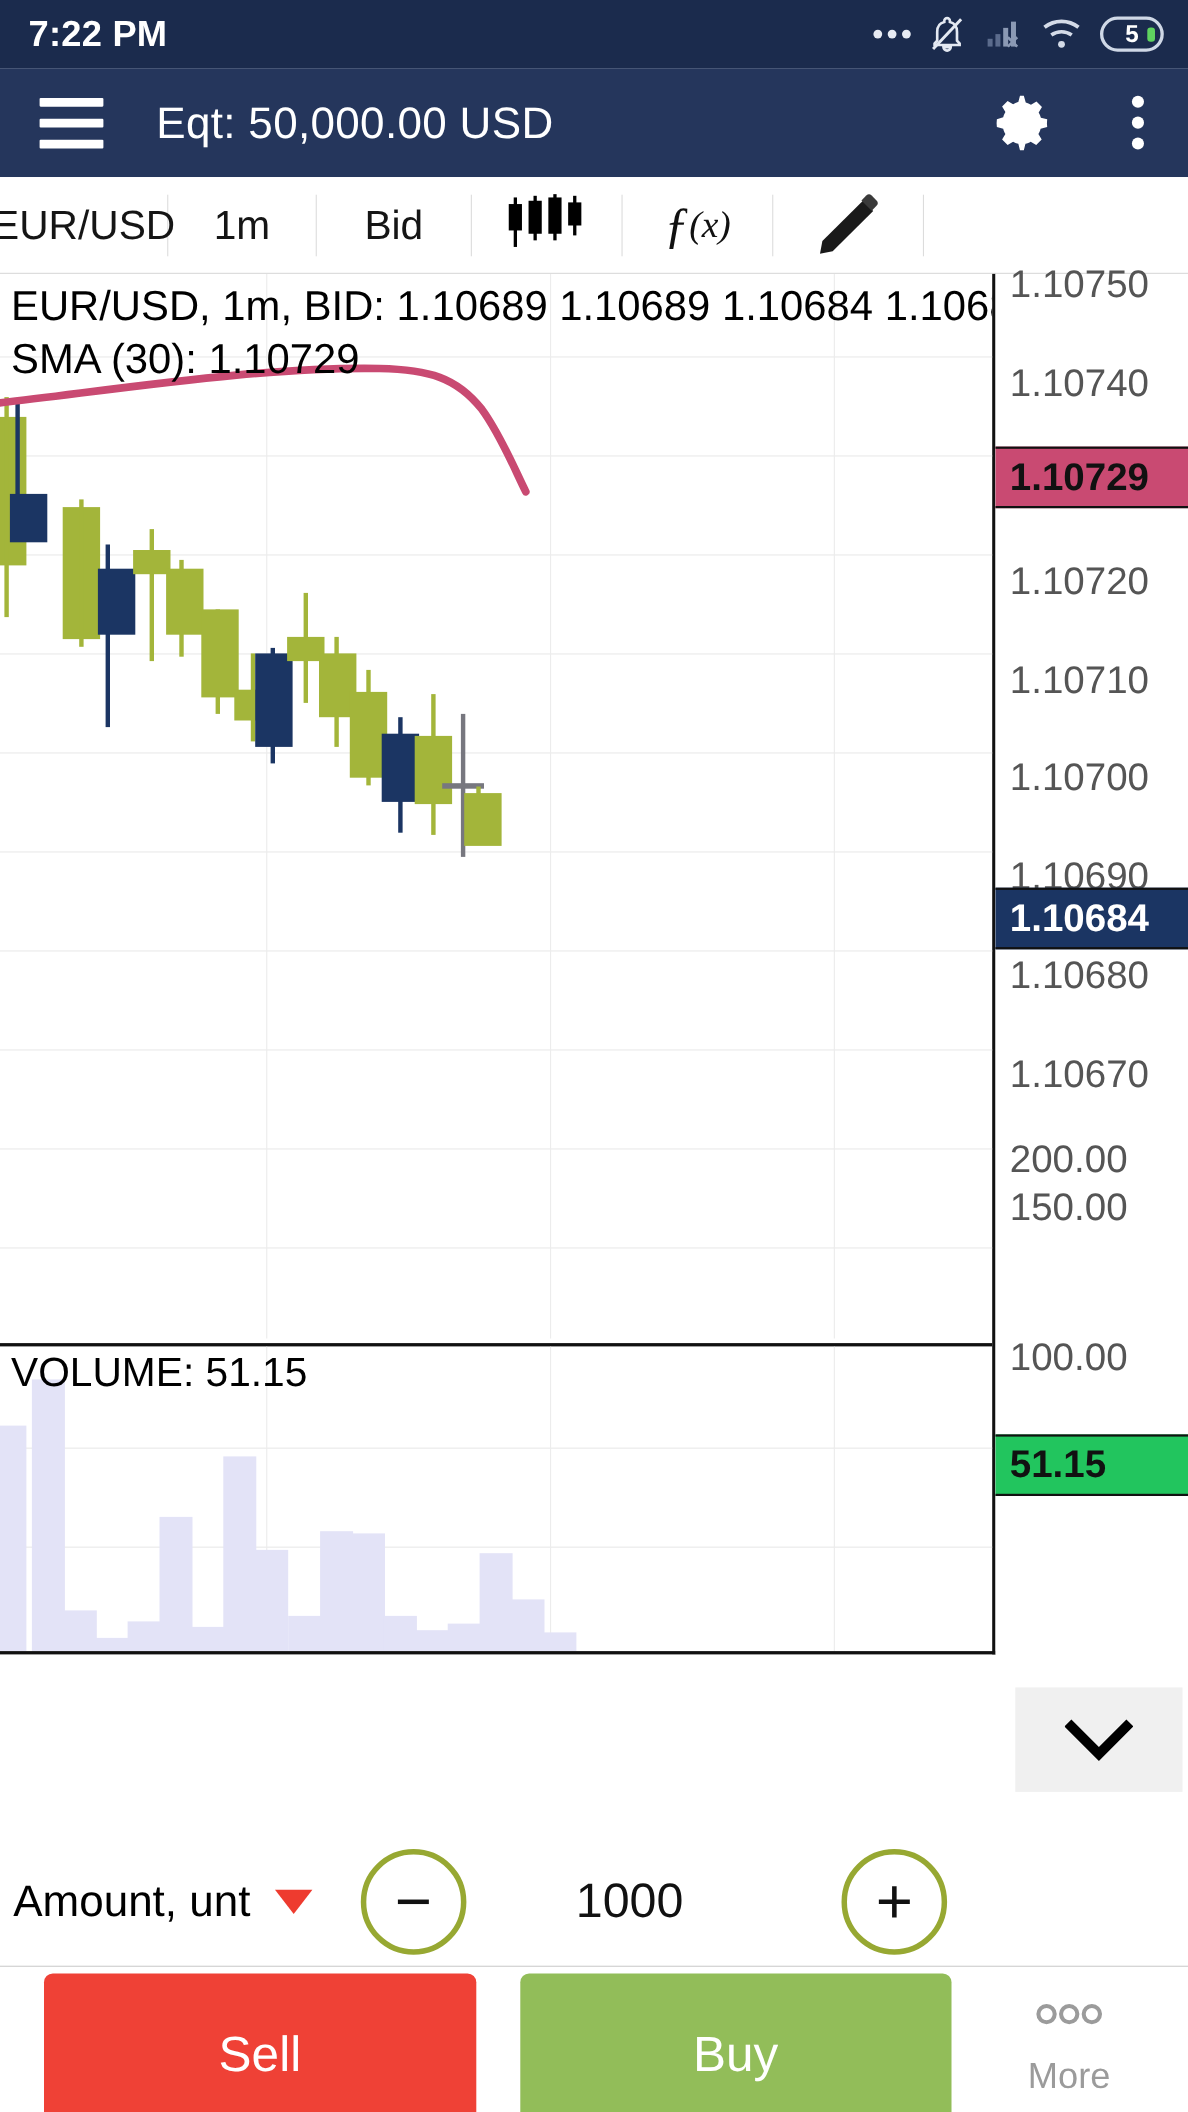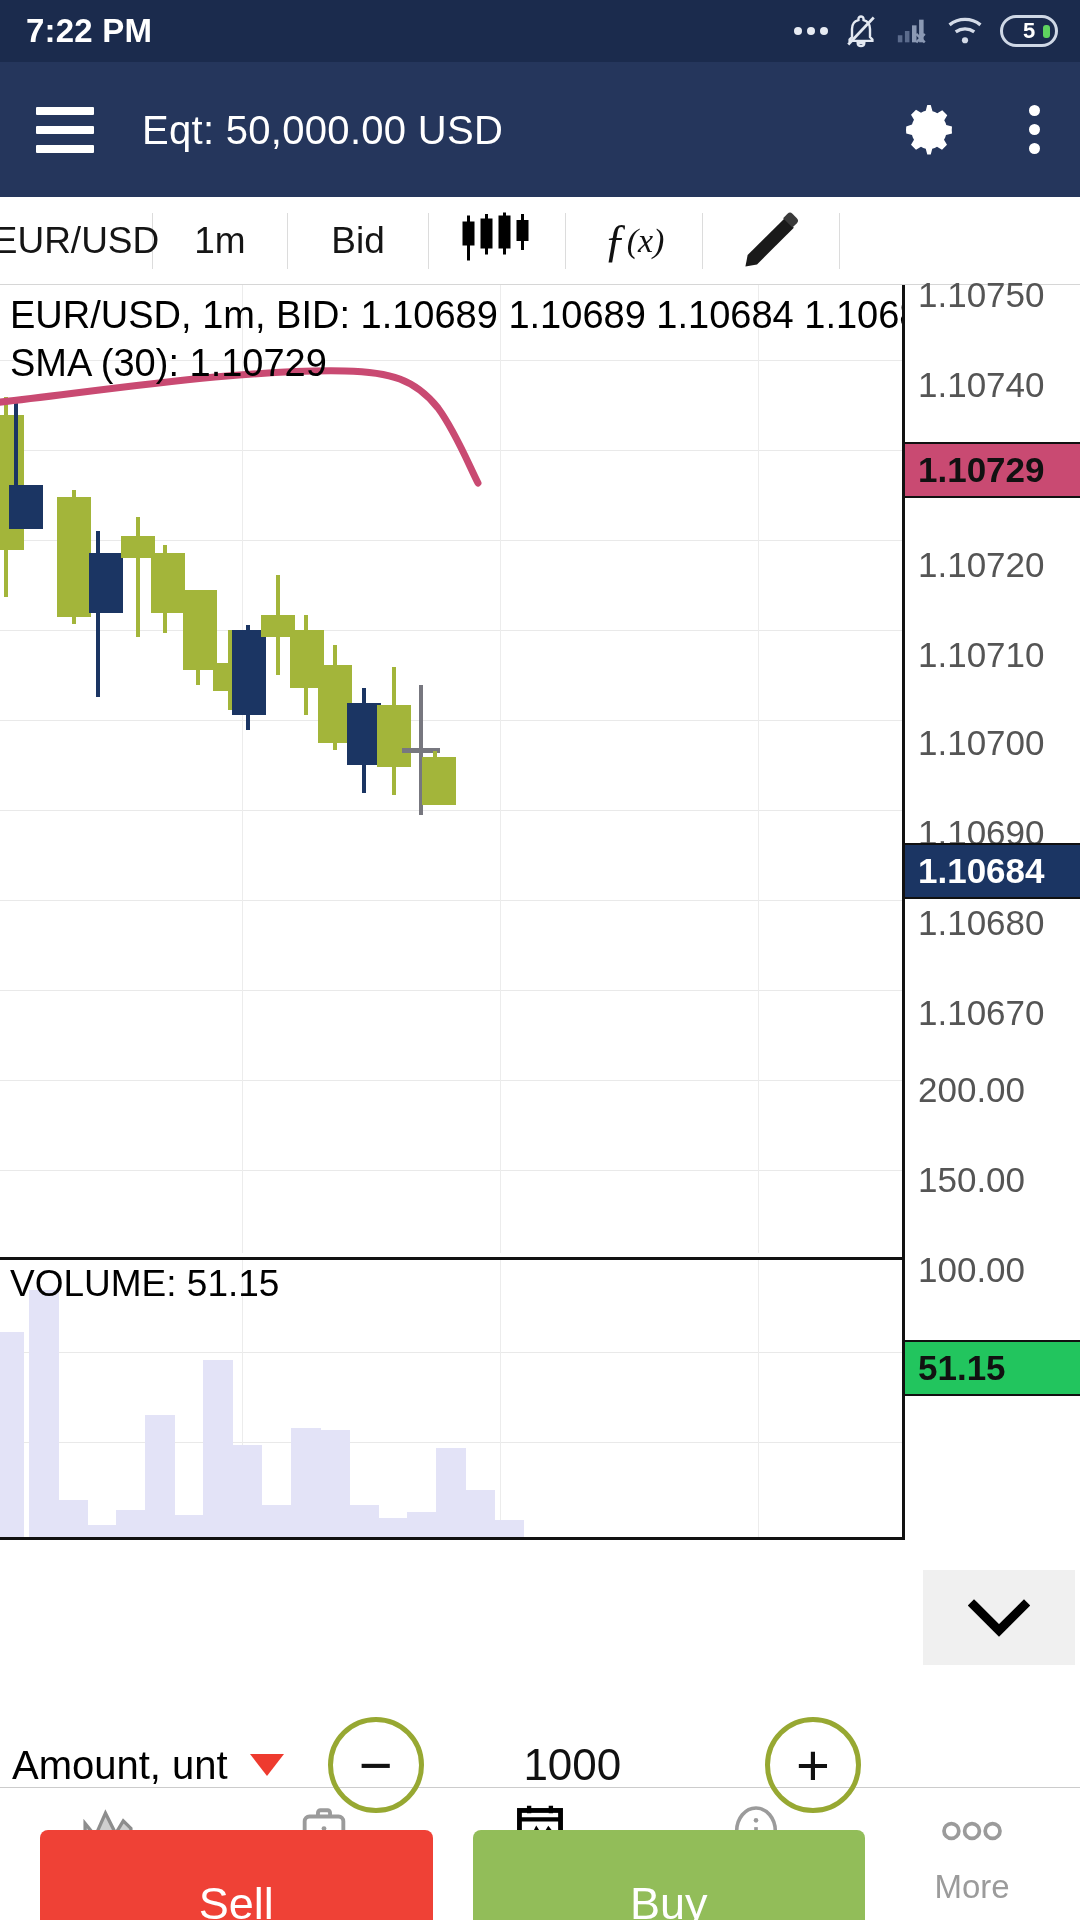--- a/index.html
+++ b/index.html
@@ -23,21 +23,21 @@
   .dots3 i { width:8px; height:8px; border-radius:50%; background:#e7ebf3; display:block; }
   .battery {
     width:58px; height:32px; border:3px solid #cfd8e6; border-radius:16px;
     display:flex; align-items:center; justify-content:center;
     font-size:22px; font-weight:700; color:#fff; position:relative;
   }
   .battery .bdot{ position:absolute; right:5px; width:7px;height:13px;border-radius:3px;background:#5fd35f;}
 
   
   .appbar {
-    height: 135px; background:#25365c; display:flex; align-items:center;
+    height: 99px; background:#25365c; display:flex; align-items:center;
     padding: 0 26px 0 36px; gap: 26px;
   }
   .hamburger { width:58px; display:flex; flex-direction:column; gap:11px; cursor:pointer; }
   .hamburger span { display:block; height:8px; background:#fff; border-radius:1px; }
   .appbar-titles { flex:1; padding-left: 22px; }
   .eq-line { color:#fff; font-size:40px; line-height:50px; font-weight:400; letter-spacing:.3px;}
   .gmt-line { color:#e8ecf4; font-size:40px; line-height:50px; font-weight:400; }
   .gear { width:60px; height:60px; margin-right:30px; }
   .kebab { display:flex; flex-direction:column; gap:8px; align-items:center; padding: 0 14px;}
   .kebab i { width:11px; height:11px; border-radius:50%; background:#fff; display:block; }
@@ -350,21 +350,21 @@
       <div class="badge badge-sma" style="top:157px">1.10729</div>
       <span class="lbl" style="top:260px">1.10720</span>
       <span class="lbl" style="top:350px">1.10710</span>
       <span class="lbl" style="top:438px">1.10700</span>
       <span class="lbl" style="top:528px">1.10690</span>
       <div class="badge badge-bid" style="top:558px">1.10684</div>
       <span class="lbl" style="top:618px">1.10680</span>
       <span class="lbl" style="top:708px">1.10670</span>
 
       <span class="lbl" style="top:785px">200.00</span>
-      <span class="lbl" style="top:875px">150.00</span>
+      <span class="lbl" style="top:829px">150.00</span>
       <span class="lbl" style="top:965px">100.00</span>
       <div class="badge badge-vol" style="top:1055px">51.15</div>
     </div>
 
     <div class="collapse-btn">
       <svg width="62" height="40" viewBox="0 0 24 16">
         <path d="M2 3 L12 13 L22 3" fill="none" stroke="#000" stroke-width="3.6" stroke-linecap="square"></path>
       </svg>
     </div>
 

